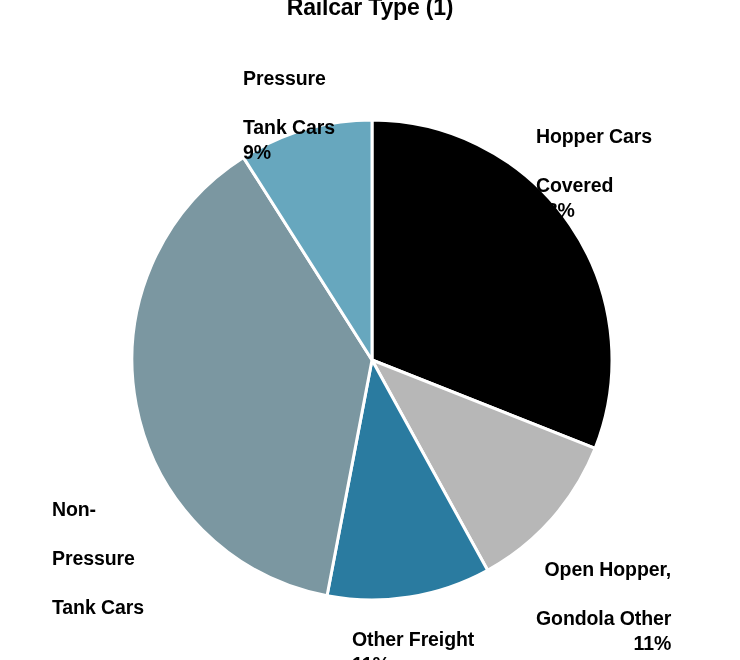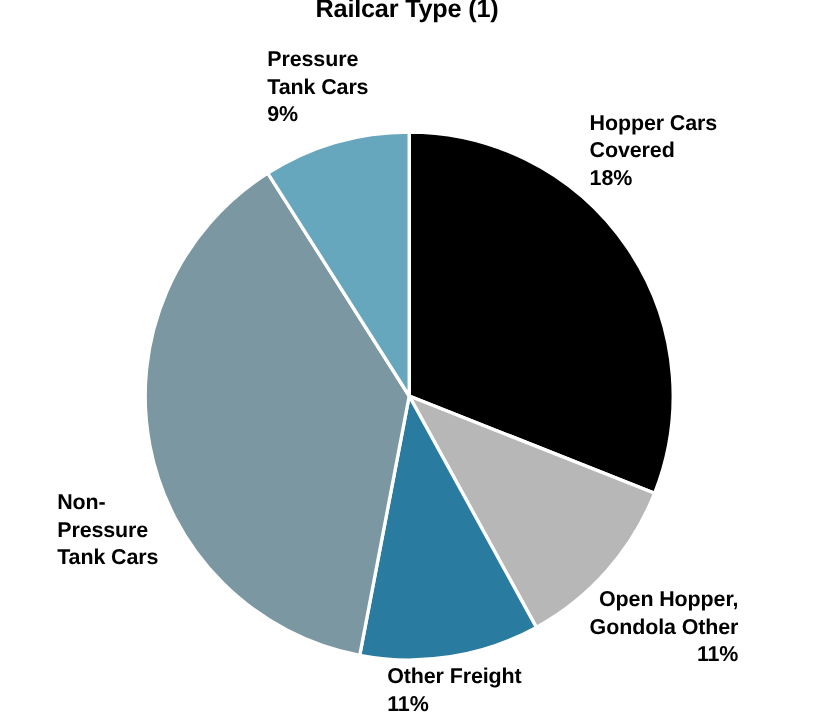--- a/index.html
+++ b/index.html
@@ -38,28 +38,28 @@
     top: 0;
   }
   .pie-label {
     position: absolute;
     font-size: 19.5px;
     font-weight: bold;
     line-height: 25px;
     white-space: nowrap;
     letter-spacing: -0.1px;
   }
-  .pie-label .lbl-line { display: block; }
+  .pie-label .lbl-line { display: block; margin-top: 24px; }
   .pie-label .lbl-value { display: block; }
 
   #label-pressure-tank-cars { left: 243px; top: 42px; }
   #label-covered-hopper-cars { left: 536px; top: 100px; }
   #label-open-hopper-gondola-cars { left: 536px; top: 533px; text-align: right; }
   #label-other-freight { left: 352px; top: 603px; }
-  #label-non-pressure-tank-cars { left: 52px; top: 445px; }
+  #label-non-pressure-tank-cars { left: 52px; top: 473px; }
 </style>
 </head>
 <body>
 
 <div id="chart-root">
 
   <div id="chart-title">Railcar Type (1)</div>
 
   <svg id="pie-svg" width="740" height="660" viewBox="0 0 740 660">
     <g id="pie-slices">

